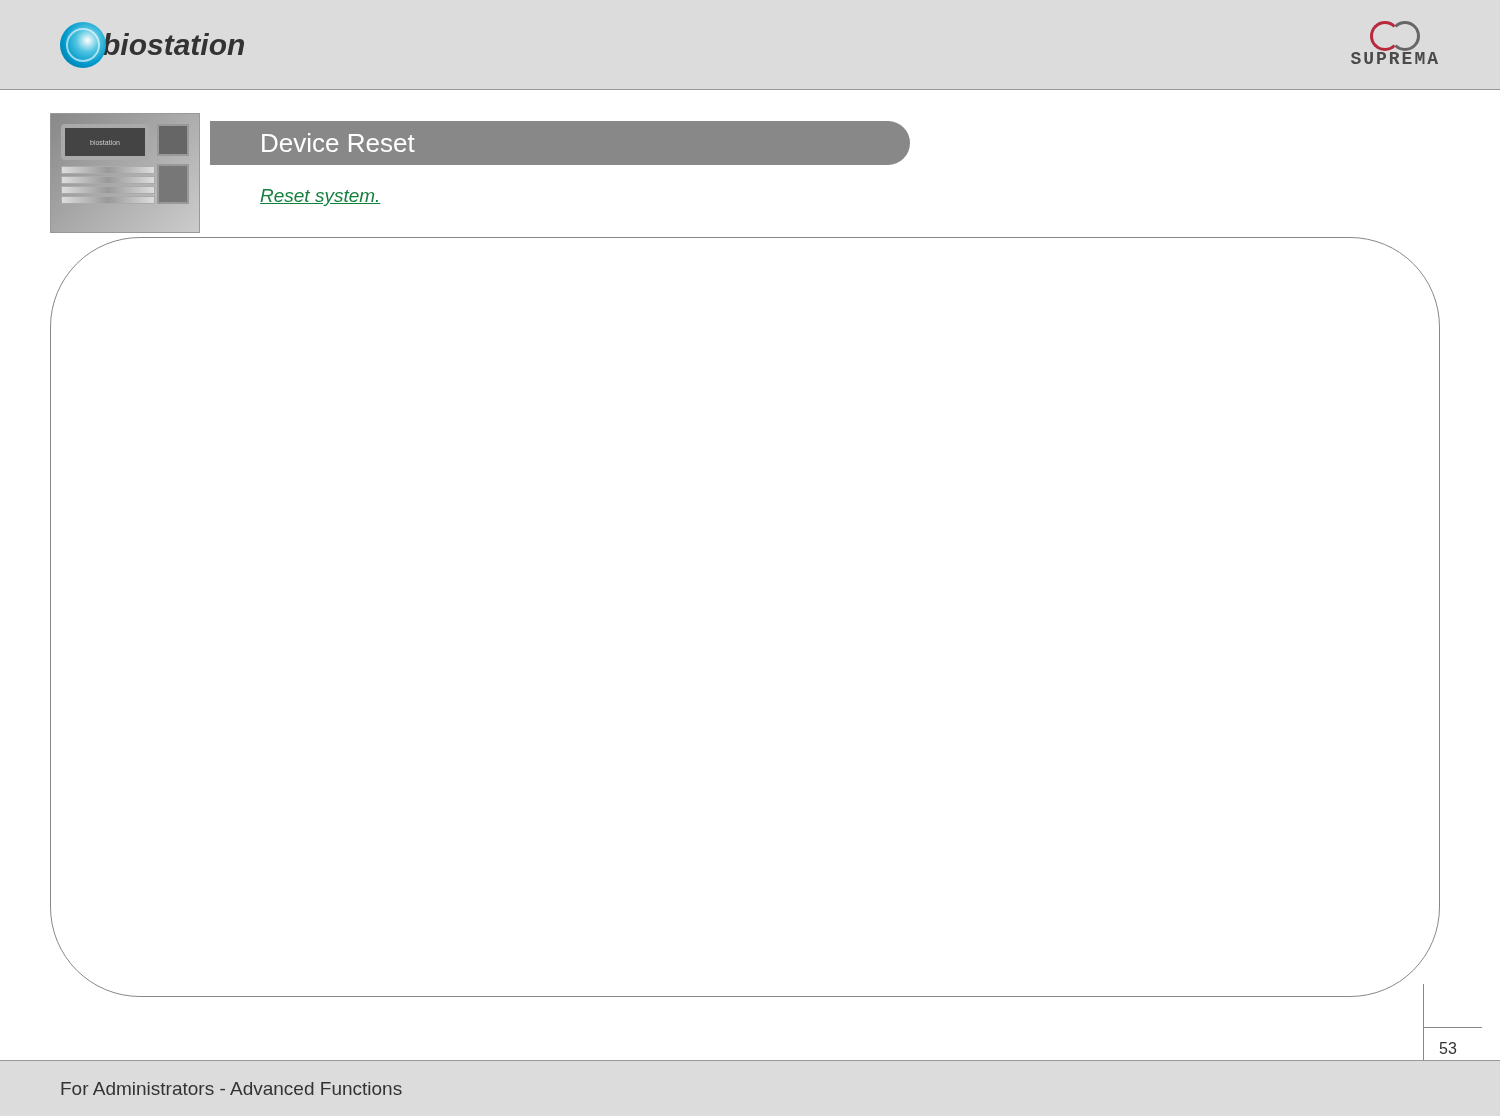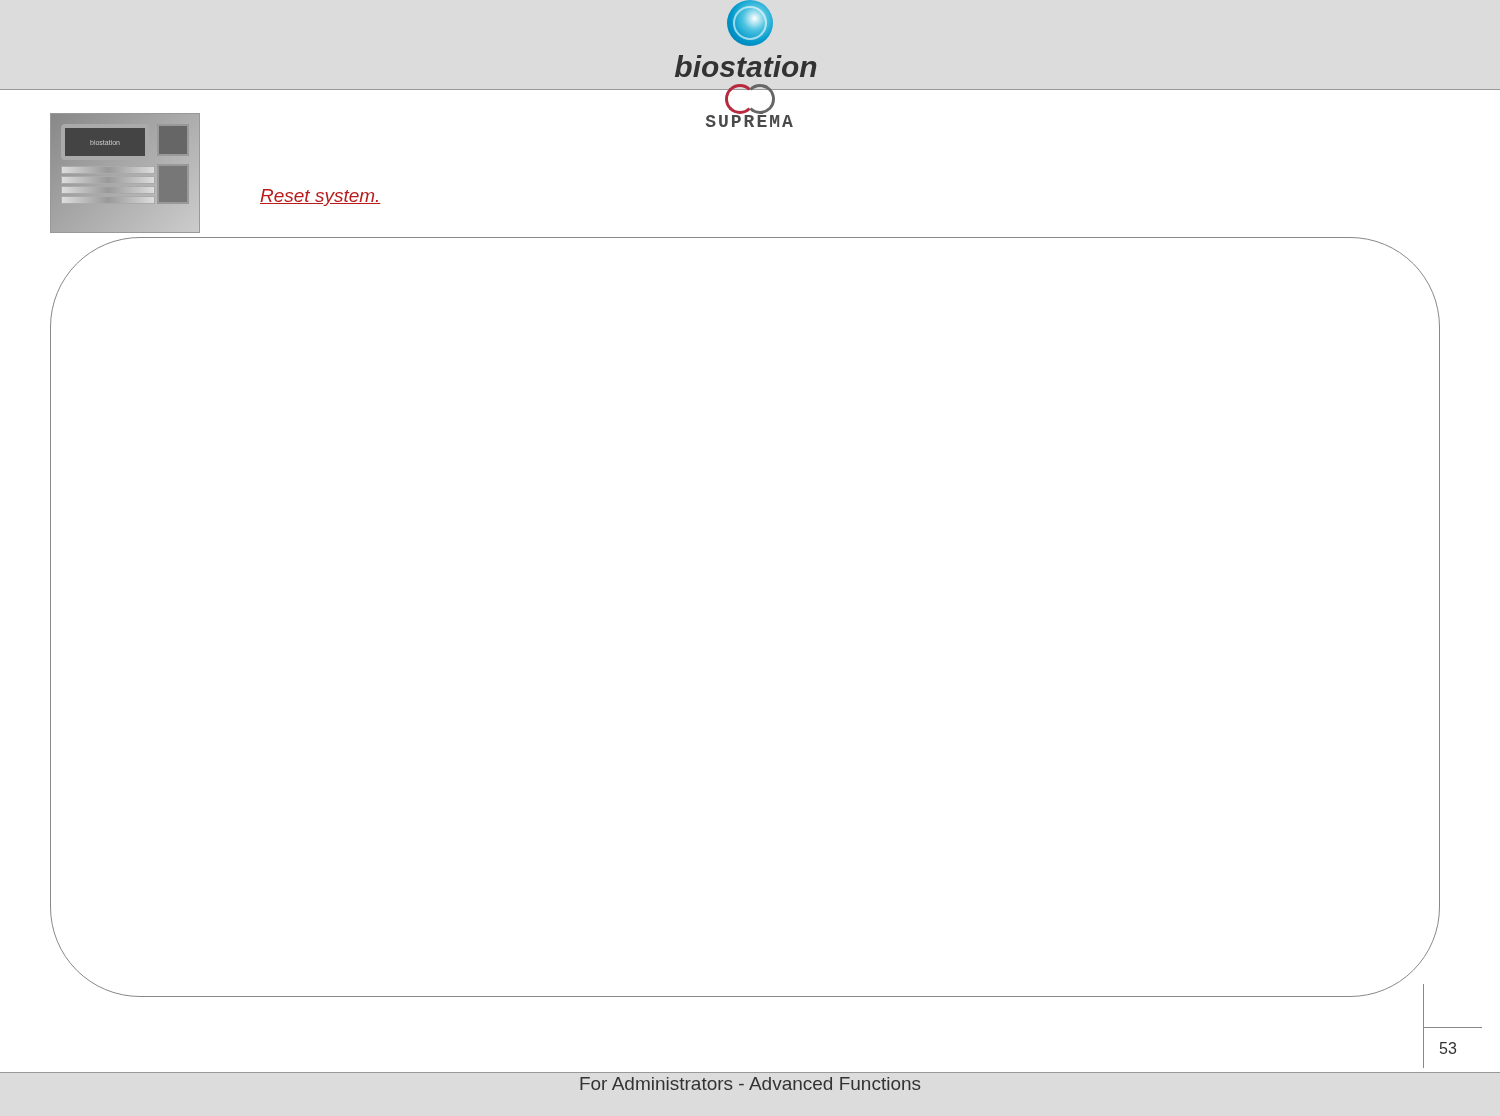--- a/index.html
+++ b/index.html
@@ -1,15 +1,15 @@
 <!DOCTYPE html>
 <html><head>
   <meta charset="utf-8">
   <style>
-    * { box-sizing: border-box; margin: 0; padding: 0; flex-direction: column; }
+    * { box-sizing: border-box; margin: 0; padding: 0; }
     body {
       width: 1500px;
       height: 1116px;
       background: #fff;
       font-family: Arial, Helvetica, sans-serif;
       position: relative;
       overflow: hidden;
     }
     .header {
       height: 90px;
@@ -153,21 +153,21 @@
       font-size: 26px;
       z-index: 2;
     }
     .subtitle {
       position: absolute;
       top: 80px;
       left: 210px;
       font-size: 19px;
       font-style: italic;
       text-decoration: underline;
-      color: #b91c1c;
+      color: #15803d;
       text-align: center;
     }
 
     .big-round {
       position: absolute;
       top: 132px;
       left: 0;
       right: 0;
       height: 760px;
       border: 1.5px solid #888;
@@ -253,21 +253,21 @@
       font-size: 14px;
       padding: 2px 14px;
       border-radius: 14px;
     }
 
     .footer {
       position: absolute;
       left: 0;
       right: 0;
       bottom: 0;
-      height: 44px;
+      height: 56px;
       background: #dcdcdc;
       border-top: 1px solid #999;
       display: flex;
       align-items: center;
       justify-content: space-between;
       padding: 0 60px;
       font-size: 19px;
       color: #333;
     }
     .page-num-box {
@@ -316,20 +316,21 @@
     <div class="fp"></div>
     <div class="fp2"></div>
     <div class="btns">
         <div></div>
         <div></div>
         <div></div>
         <div></div>
       </div>
   </div>
 
+  <div class="title-bar">Device Reset</div>
   <div class="subtitle">Reset system.</div>
 
   <div class="big-round"></div>
 
   <div class="content-area">
     <div class="bullet">
       <div class="sq"></div>
       <div class="txt">If you select Device Reset on device menu, a message to restart BioStation appears on the display.</div>
     </div>
     <div class="bullet">

